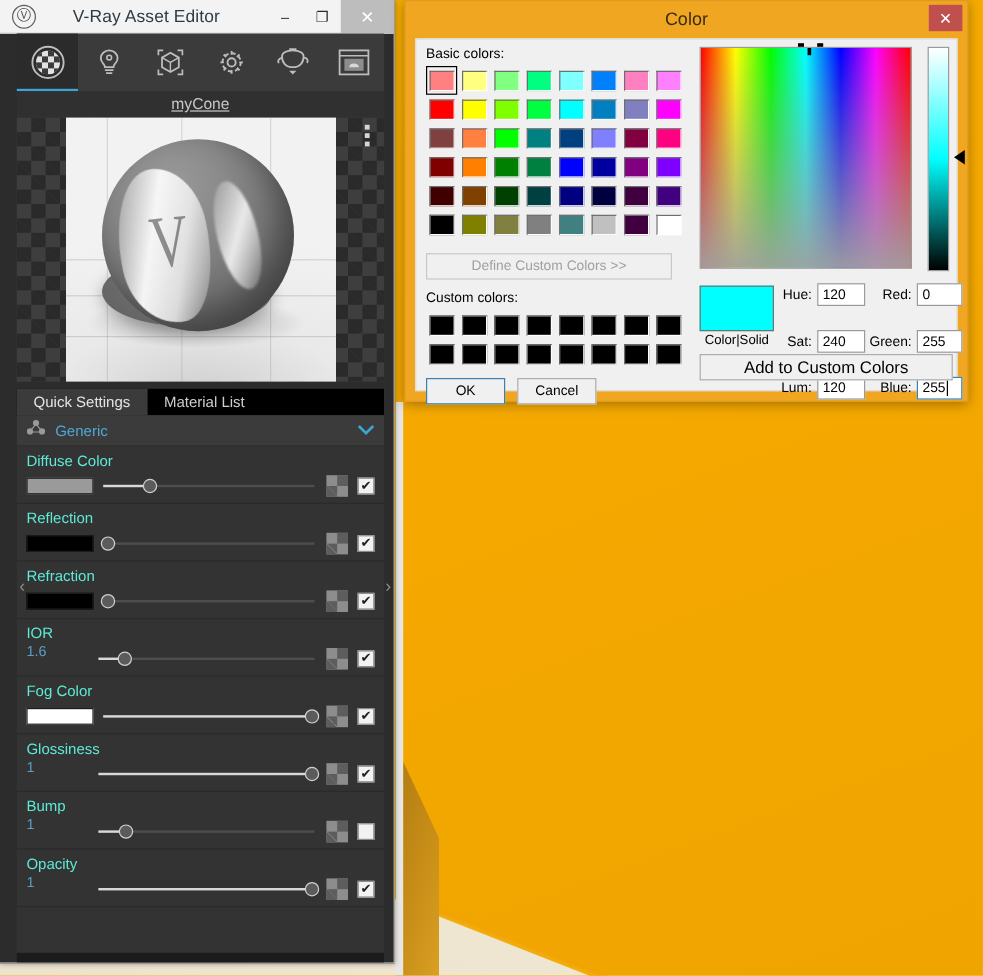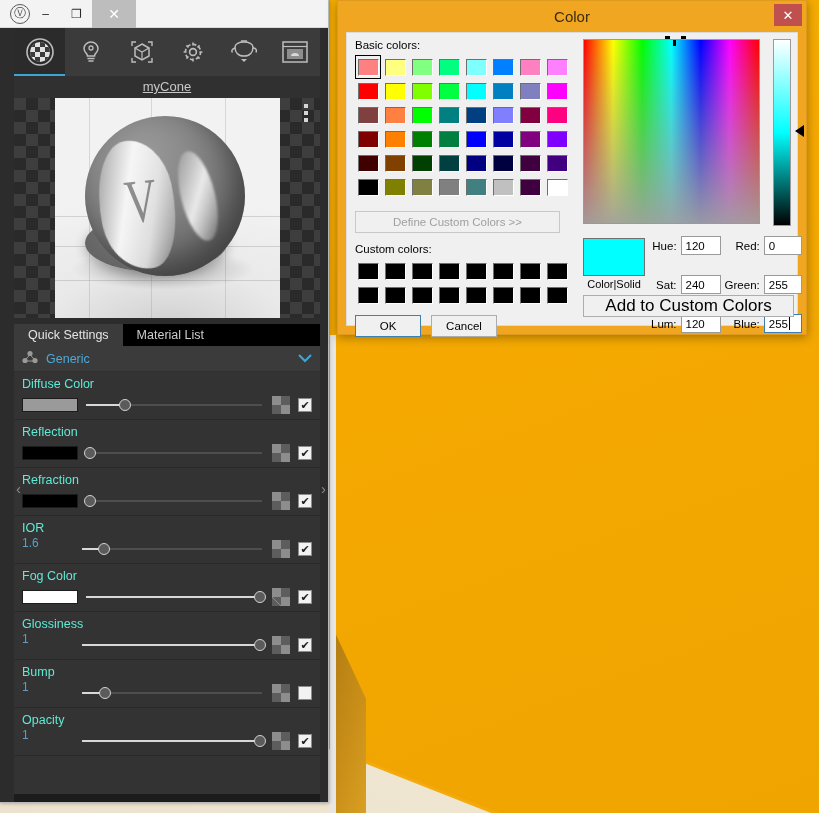--- a/index.html
+++ b/index.html
@@ -311,21 +311,21 @@
     width: 66px; height: 22px;
     background: #f0f0f0; border: 1px solid #adadad;
     font-size: 11.5px; color: #000;
     display: flex; align-items: center; justify-content: center;
   }
   .cd-btn.primary { border: 1.5px solid #3c7fb1; }
   #addcustom-btn {
     position: absolute; left: 236px; bottom: 8px;
     width: 211px; height: 22px;
     background: #f0f0f0; border: 1px solid #adadad;
-    font-size: 17px; color: #000;
+    font-size: 14px; color: #000;
     display: flex; align-items: center; justify-content: center;
   }
 
   
   #picker-wrap { position: absolute; left: 236px; top: 6px; }
   #sv-box {
     position: relative;
     width: 177px; height: 185px;
     border: 1px solid #9a9a9a;
     background:
@@ -381,20 +381,21 @@
   <div id="wall-edge"></div>
   <div id="wall-cream"></div>
   <div id="wall-darkwedge"></div>
   <div id="wall-left-strip"></div>
 </div>
 
 <div id="vray-window">
 
   <div id="vray-titlebar">
     <div id="vray-logo">Ⓥ</div>
+    <div id="vray-title">V-Ray Asset Editor</div>
     <div class="wbtn">–</div>
     <div class="wbtn">❐</div>
     <div class="wbtn close">✕</div>
   </div>
 
   <div id="vray-toolbar">
     <div class="tbicon active">
       <span>
         <svg width="30" height="30" viewBox="0 0 30 30">
           <circle cx="15" cy="15" r="13" fill="none" stroke="#bdbdbd" stroke-width="1.6"></circle>

